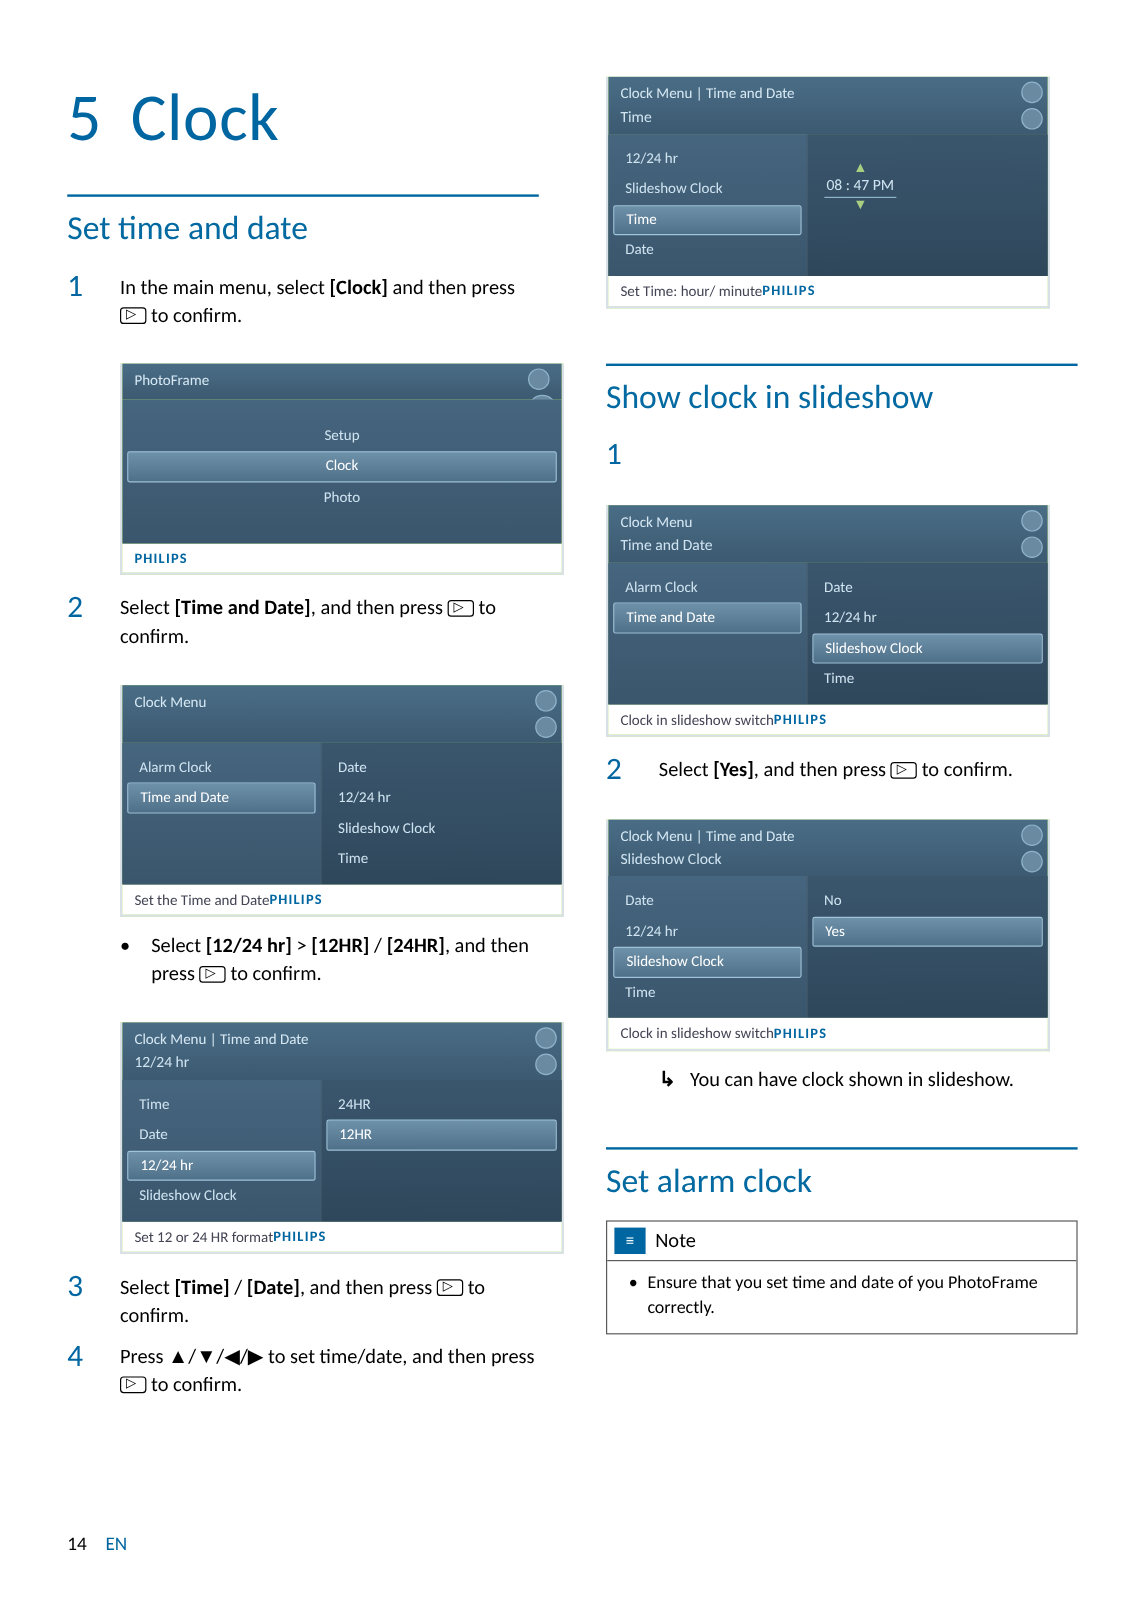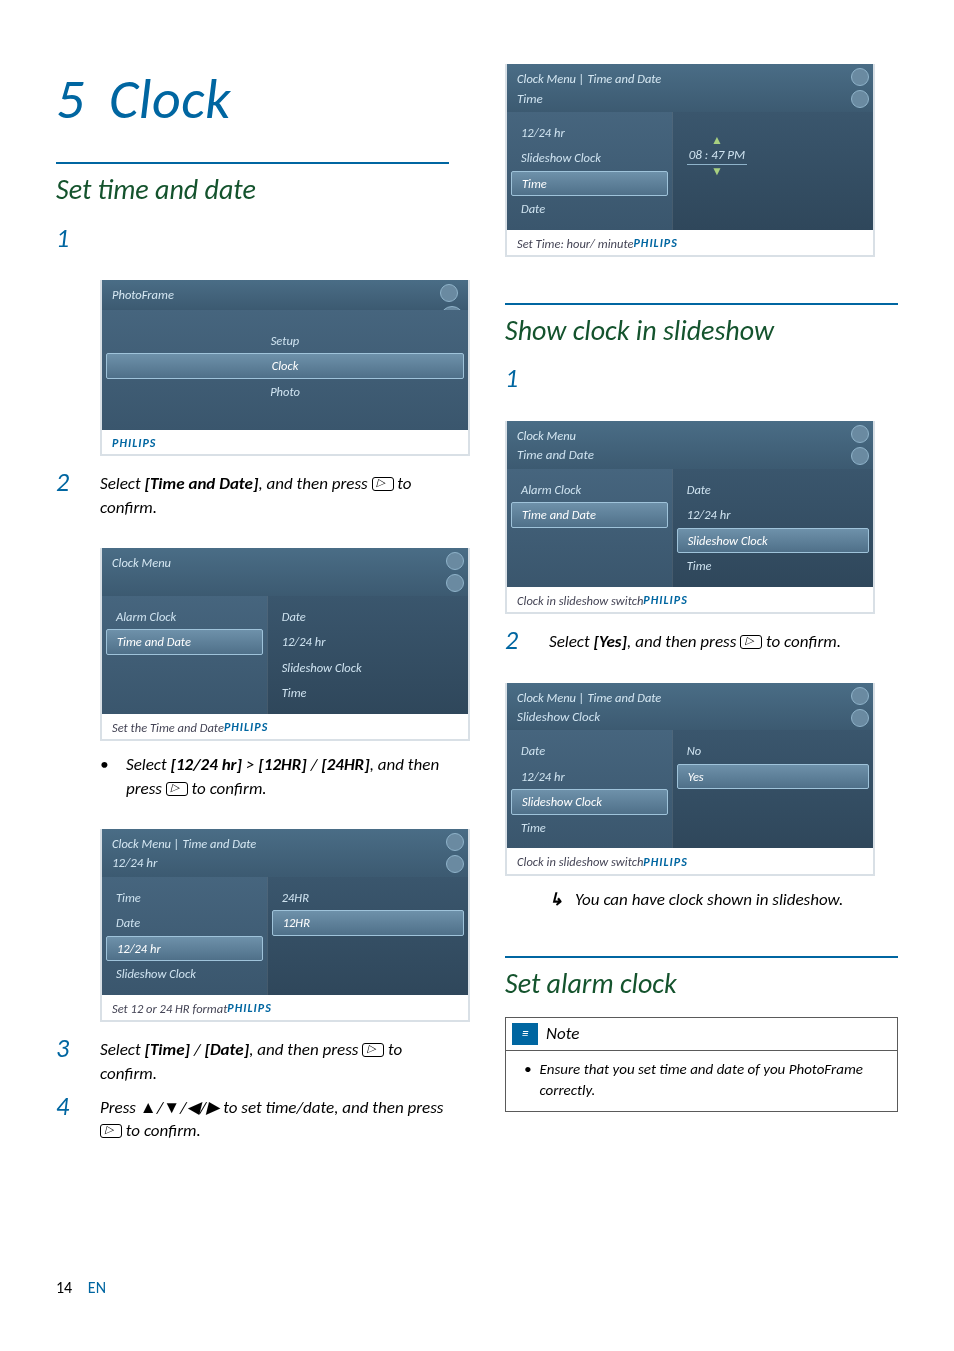--- a/index.html
+++ b/index.html
@@ -6,34 +6,34 @@
   body {
     font-family: "Gill Sans", "Gill Sans MT", Calibri, sans-serif;
     background: #fff;
     width: 954px;
     height: 1351px;
     padding: 60px 56px 40px 56px;
     color: #000;
     font-size: 17px;
     line-height: 1.4;
   }
-  .columns { display: flex; gap: 56px; font-style: italic; }
+  .columns { display: flex; gap: 56px; }
   .col { flex: 1; min-width: 0; }
   h1.chapter {
     font-size: 56px;
     font-weight: 300;
     color: #0066a1;
     margin-bottom: 24px;
     letter-spacing: 0.5px;
   }
   h1.chapter .num { margin-right: 24px; }
   h2.section {
     font-size: 28px;
     font-weight: 400;
-    color: #14532d;
+    color: #0369a1;
     border-top: 2px solid #0066a1;
     padding-top: 6px;
     margin-top: 18px;
     margin-bottom: 14px;
   }
   .step { display: flex; margin: 6px 0 4px 0; }
   .step .n {
     color: #0066a1;
     font-size: 26px;
     font-weight: 400;
@@ -185,20 +185,23 @@
 
   <div class="col">
     <h1 class="chapter">
       <span class="num">5</span><span>Clock</span>
     </h1>
 
     <h2 class="section">Set time and date</h2>
 
     <div class="step">
       <div class="n">1</div>
+      <div class="t">
+        <span>In the main menu, select </span><span class="bold">[Clock]</span><span> and then press </span><span class="iconbtn"></span><span> to confirm.</span>
+      </div>
     </div>
 
     <div class="shot mainmenu-shot">
       <div class="shot-head">
           <span class="crumb">PhotoFrame</span>
         <div class="sidebtns">
             <div class="rb"></div>
             <div class="rb big"></div>
             <div class="rb"></div>
           </div>

